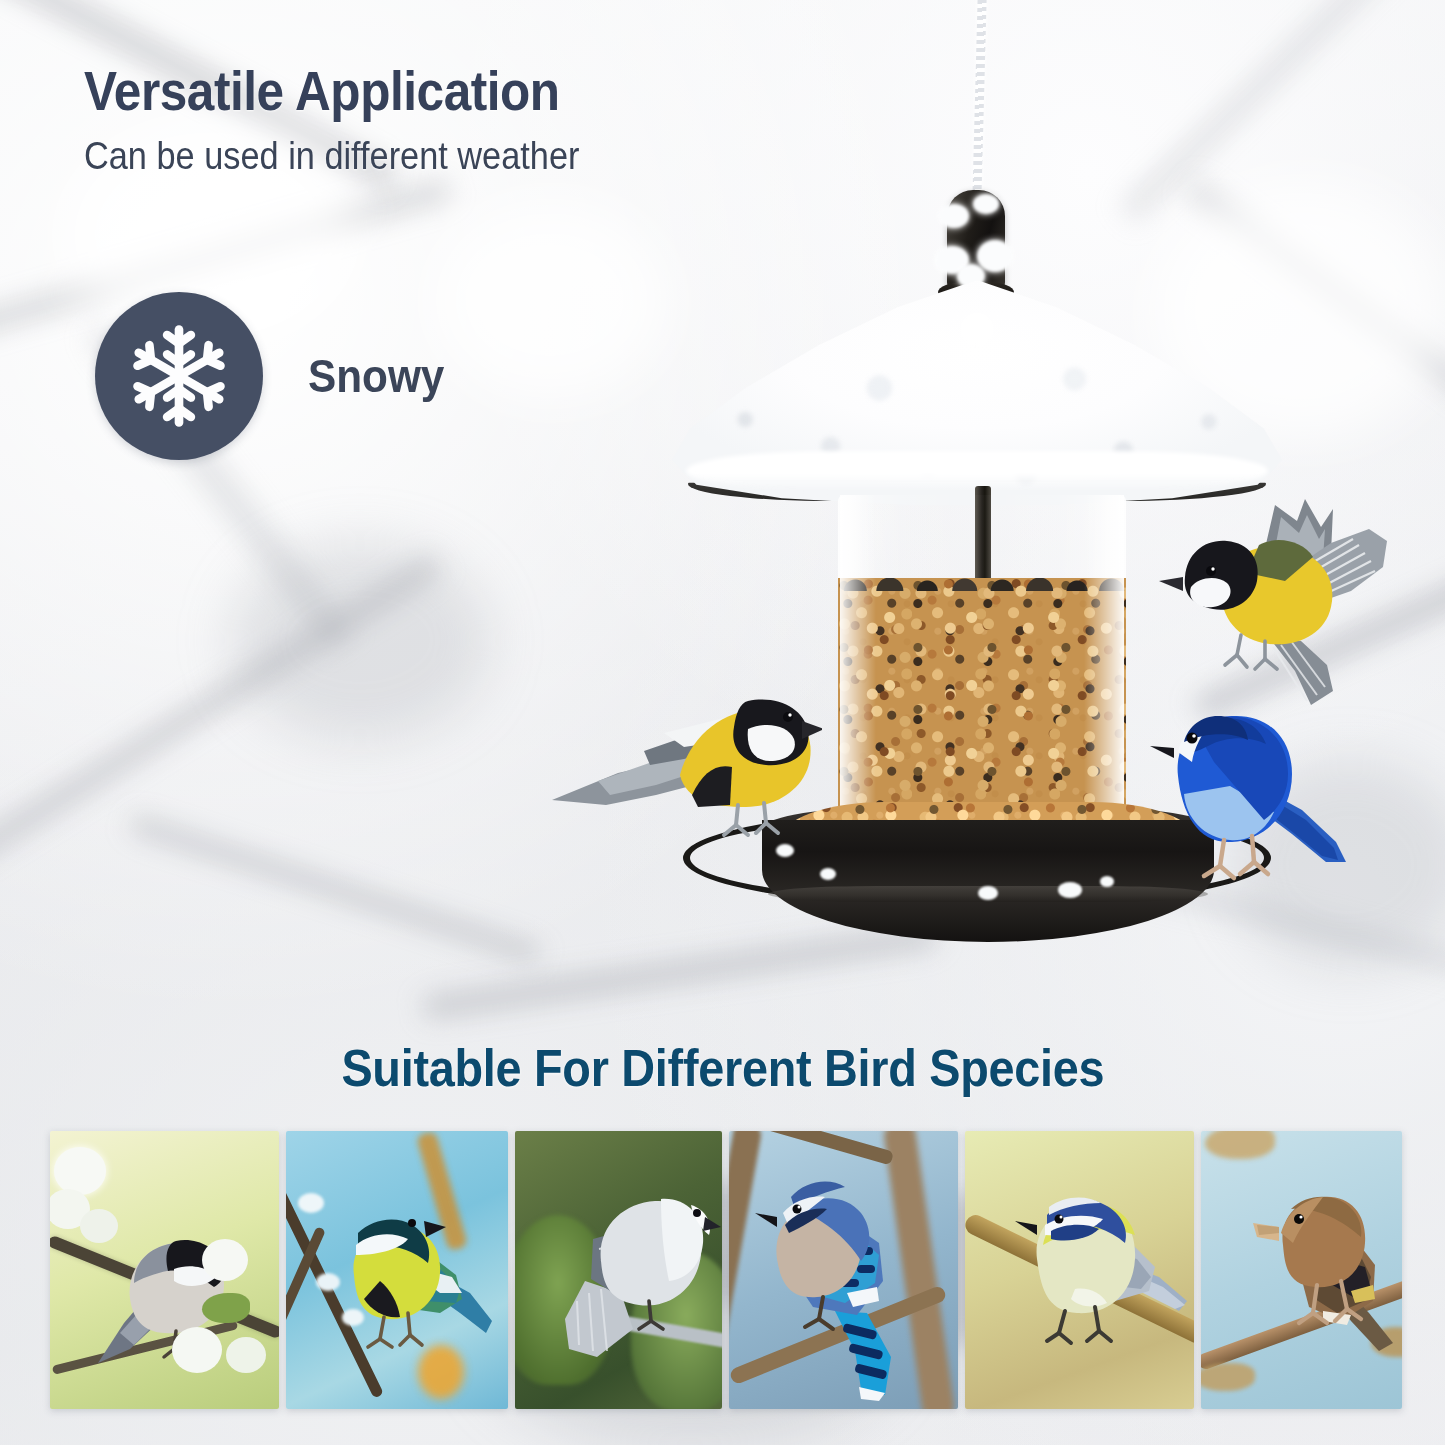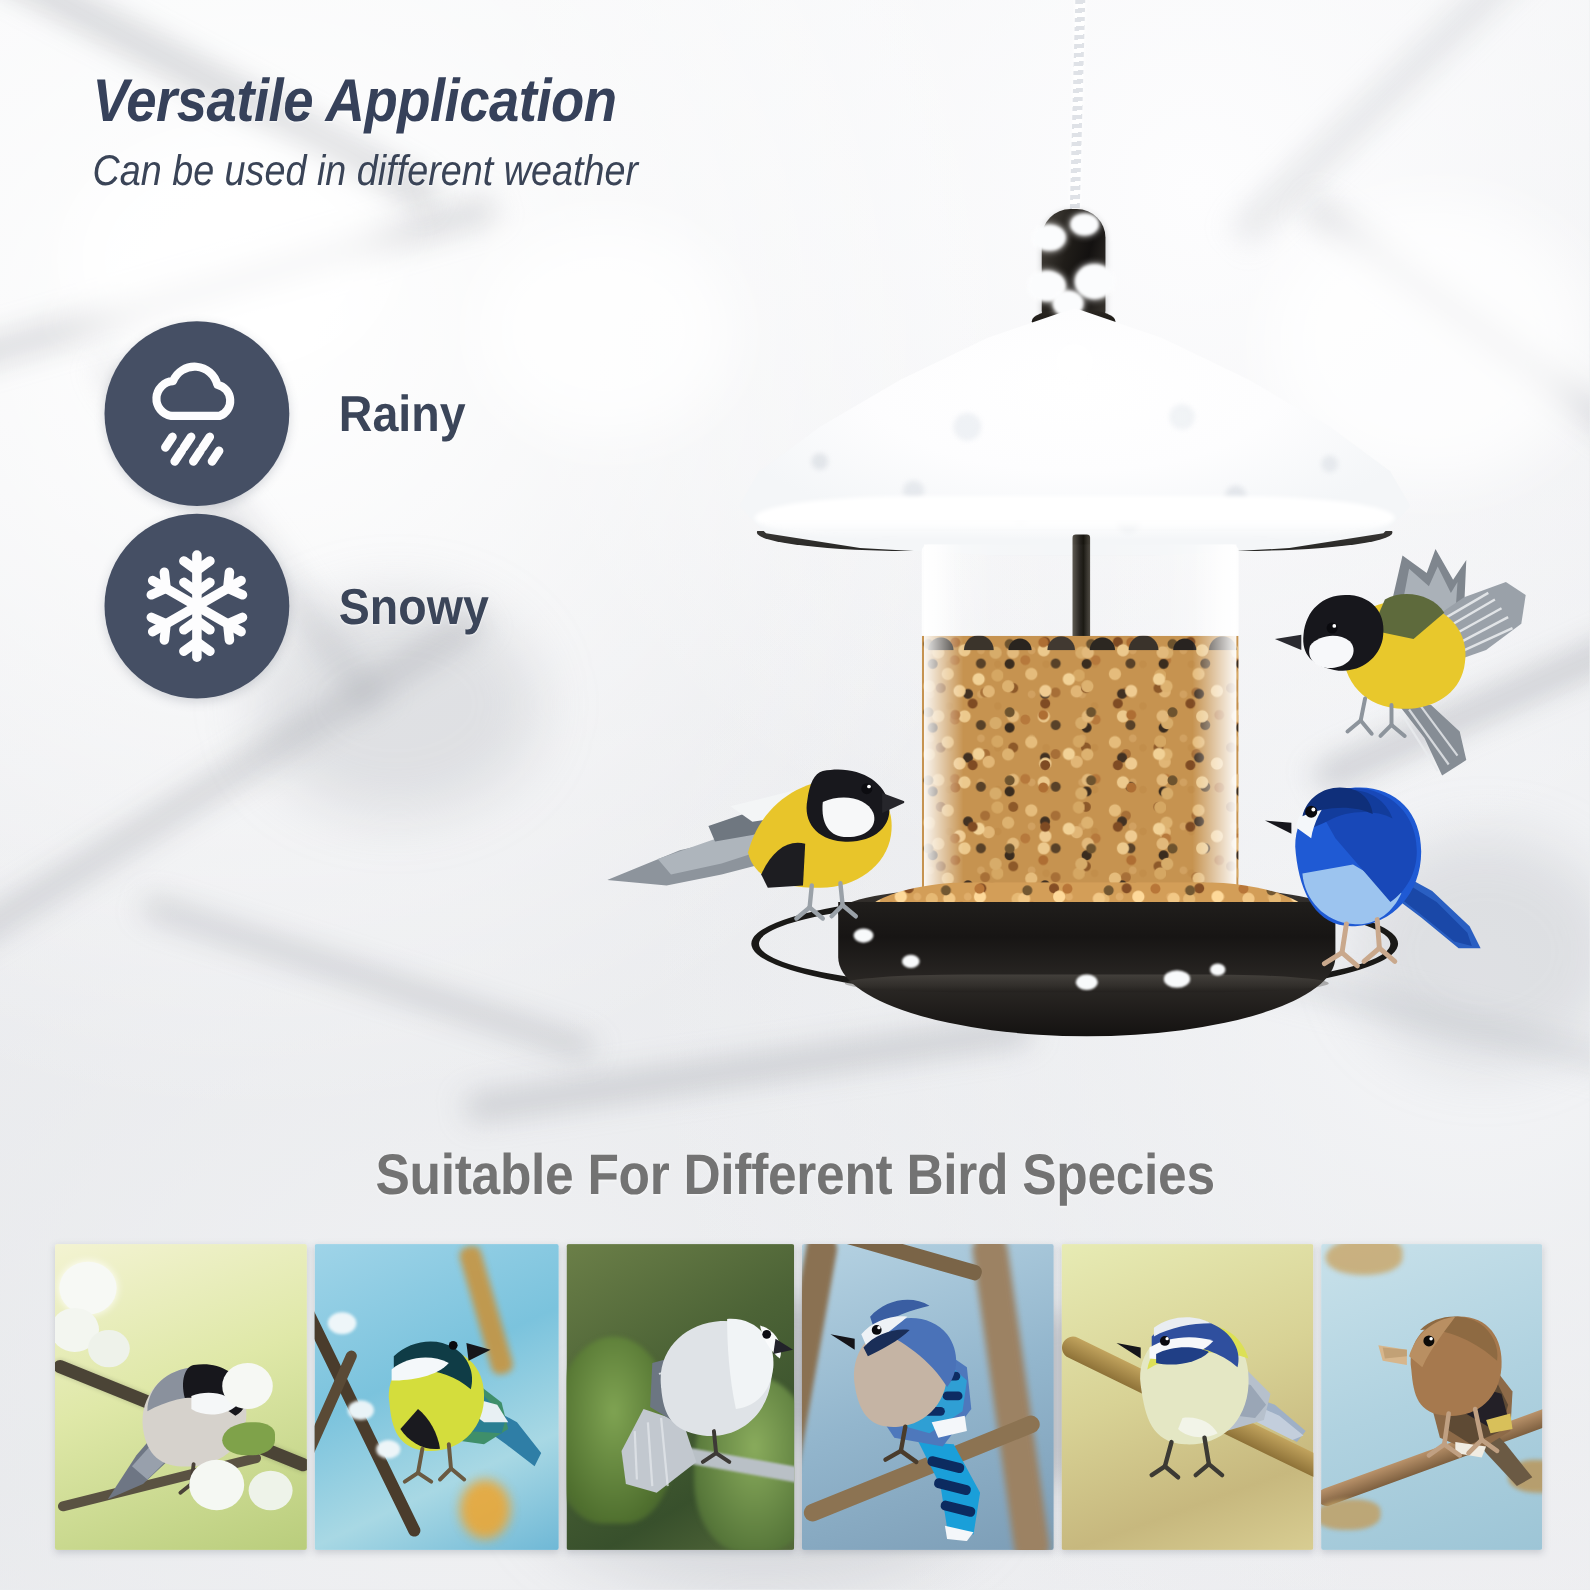--- a/index.html
+++ b/index.html
@@ -27,36 +27,36 @@
   }
   .twig.lt { background:rgba(176,179,186,0.30); }
   .twig.dk { background:rgba(118,122,131,0.30); }
   .blob {
     position:absolute; border-radius:50%;
     background:rgba(255,255,255,0.75); filter:blur(26px);
   }
   .blob.g { background:rgba(163,167,175,0.26); }
 
   
-  #headline-group { position:absolute; left:84px; top:63px; z-index:6;font-style:italic; }
+  #headline-group { position:absolute; left:84px; top:63px; z-index:6; }
   #page-title {
     font-size:55px; font-weight:bold; color:#36415a;
     letter-spacing:-0.5px; line-height:1.02;
     transform:scaleX(0.9); transform-origin:left center;
     text-shadow:0 1px 2px rgba(255,255,255,0.85);
   }
   #page-subtitle {
     margin-top:15px; font-size:39px; color:#3a4457; font-weight:400;
     transform:scaleX(0.88); transform-origin:left center;
     text-shadow:0 1px 2px rgba(255,255,255,0.8);
   }
 
   #section-heading {
     position:absolute; left:0; right:0; top:1038px; z-index:6;
-    text-align:center; font-size:52px; font-weight:bold; color:#737373;
+    text-align:center; font-size:52px; font-weight:bold; color:#0c4a6e;
     letter-spacing:-0.3px;
     text-shadow:0 1px 3px rgba(255,255,255,0.8);
   }
   #section-heading span { display:inline-block; transform:scaleX(0.9); }
 
   
   #feature-list { position:absolute; left:95px; top:288px; z-index:6; }
   .feature-row { display:flex; align-items:center; height:175px; }
   .feature-badge {
     width:168px; height:168px; border-radius:50%;
@@ -290,36 +290,20 @@
   <div class="blob g" style="left:480px; top:1240px;width:420px; height:210px;"></div>
 </div>
 
 <div id="headline-group">
   <div id="page-title">Versatile Application</div>
   <div id="page-subtitle">Can be used in different weather</div>
 </div>
 
 <div id="feature-list">
 
-  <div class="feature-row">
-    <div class="feature-badge">
-      <svg width="106" height="106" viewBox="0 0 100 100">
-        <path d="M28 52 a15 15 0 0 1 1.5 -29.8 a20 20 0 0 1 38 3 a14 14 0 0 1 2 26.8 z" fill="none" stroke="#fdfdfe" stroke-width="7" stroke-linejoin="round" stroke-linecap="round"></path>
-        <g stroke="#fdfdfe" stroke-width="7.5" stroke-linecap="round">
-          <line x1="29" y1="70" x2="23" y2="79"></line>
-          <line x1="45" y1="70" x2="39" y2="79"></line>
-          <line x1="61" y1="70" x2="55" y2="79"></line>
-          <line x1="37" y1="82" x2="31" y2="91"></line>
-          <line x1="53" y1="82" x2="47" y2="91"></line>
-          <line x1="69" y1="82" x2="63" y2="91"></line>
-        </g>
-      </svg>
-    </div>
-    <div class="feature-label">Rainy</div>
-  </div>
 
 
   <div class="feature-row">
     <div class="feature-badge">
       <svg width="108" height="108" viewBox="0 0 100 100">
         <g stroke="#fdfdfe" stroke-width="8" stroke-linecap="round" fill="none">
           <g>
             <line x1="50" y1="7" x2="50" y2="93"></line>
             <line x1="50" y1="20" x2="39" y2="12"></line>
               <line x1="50" y1="20" x2="61" y2="12"></line>

